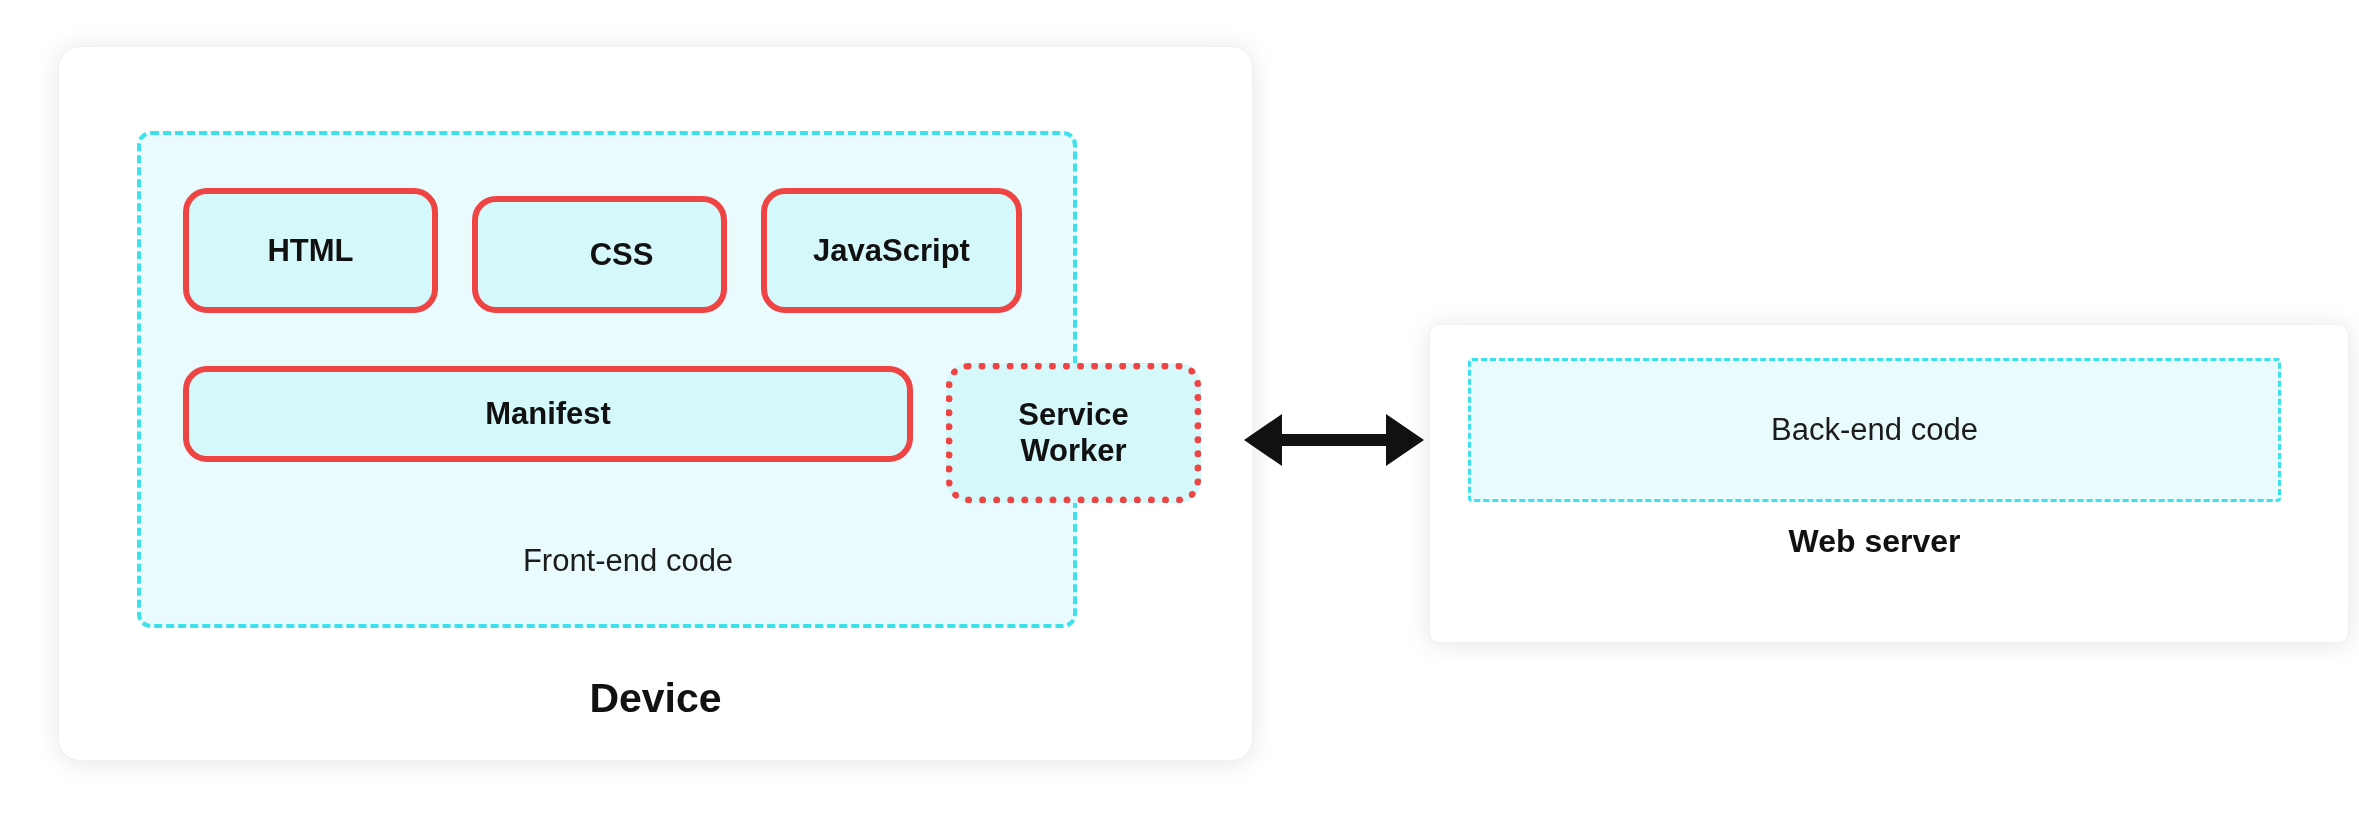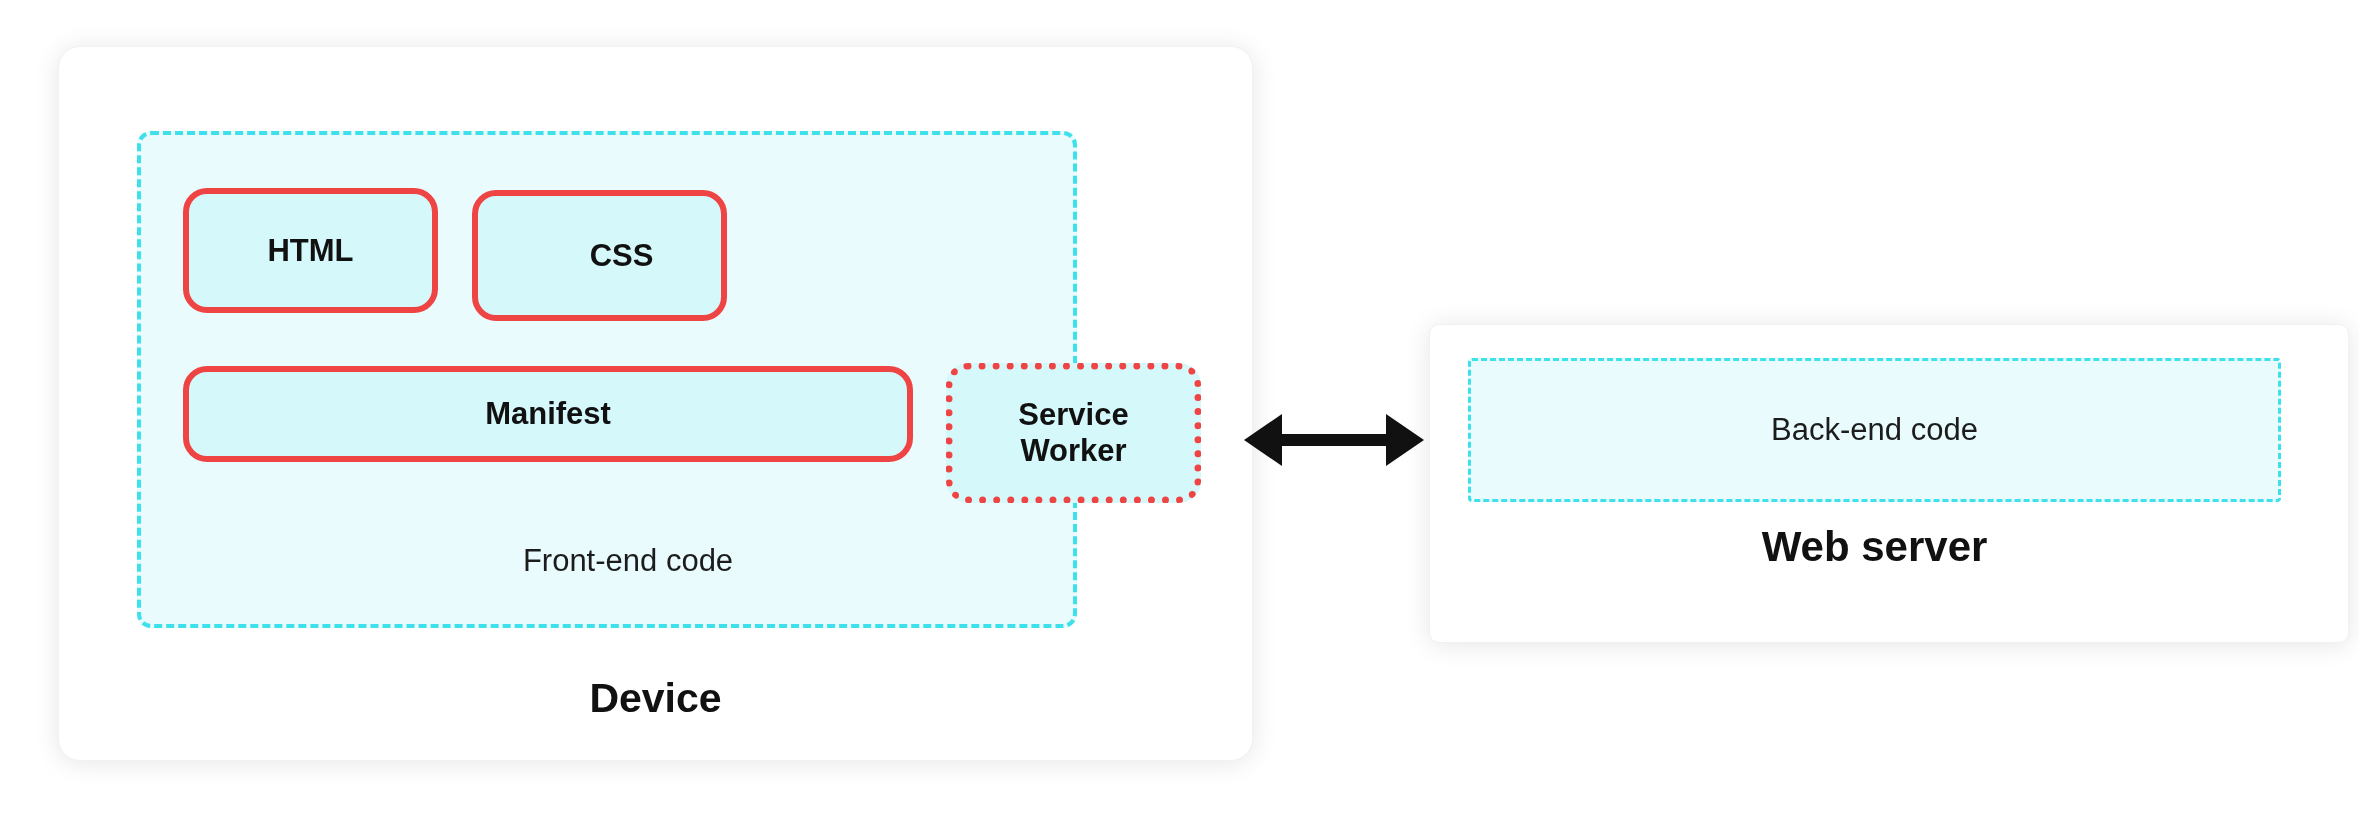--- a/index.html
+++ b/index.html
@@ -69,21 +69,21 @@
     display: flex;
     align-items: center;
     justify-content: center;
     text-align: center;
     font-weight: bold;
     font-size: 31px;
     line-height: 1.15;
   }
 
   .box-html       { left: 124px; top: 141px; width: 255px; height: 125px; }
-  .box-css        { left: 413px; top: 143px; width: 255px; height: 131px; padding-left: 44px; }
+  .box-css        { left: 413px; top: 149px; width: 255px; height: 117px; padding-left: 44px; }
   .box-javascript { left: 702px; top: 141px; width: 261px; height: 125px; }
   .box-manifest   { left: 124px; top: 319px; width: 730px; height: 96px; }
 
   .box-service-worker {
     left: 887px; top: 316px;
     width: 255px; height: 140px;
     border-style: dotted;
     border-width: 7px;
     border-radius: 22px;
     padding: 16px 26px;
@@ -115,21 +115,21 @@
     font-weight: normal;
     color: #1c1c1c;
     text-align: right;
   }
 
   .server-label {
     position: absolute;
     left: 38px; top: 198px;
     width: 813px;
     text-align: center;
-    font-size: 42px;
+    font-size: 32px;
     font-weight: bold;
   }
 
   
   .arrow-wrap {
     position: absolute;
     left: 1242px; top: 408px;
     width: 184px; height: 64px;
   }
   .arrow-wrap svg { display: block; width: 100%; height: 100%; }
@@ -144,20 +144,23 @@
     <div class="frontend-box"></div>
 
     <div class="comp-box box-html">
       <span>HTML</span>
     </div>
 
     <div class="comp-box box-css">
       <span>CSS</span>
     </div>
 
+    <div class="comp-box box-javascript">
+      <span>JavaScript</span>
+    </div>
 
     <div class="comp-box box-manifest">
       <span>Manifest</span>
     </div>
 
     <div class="comp-box box-service-worker">
       <span>Service Worker</span>
     </div>
 
     <div class="frontend-label">Front-end code</div>

